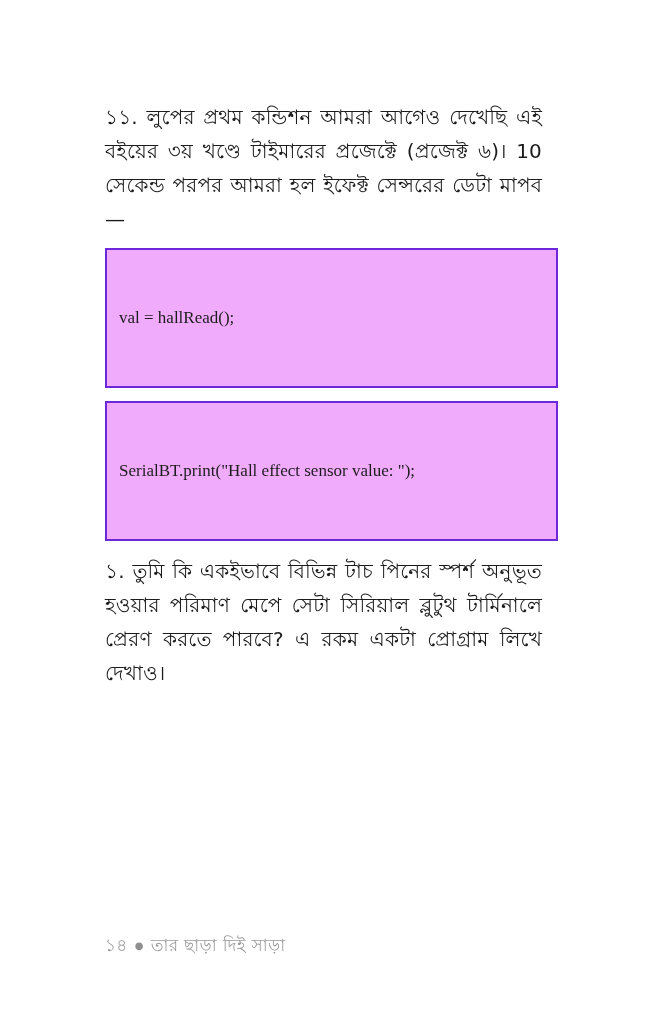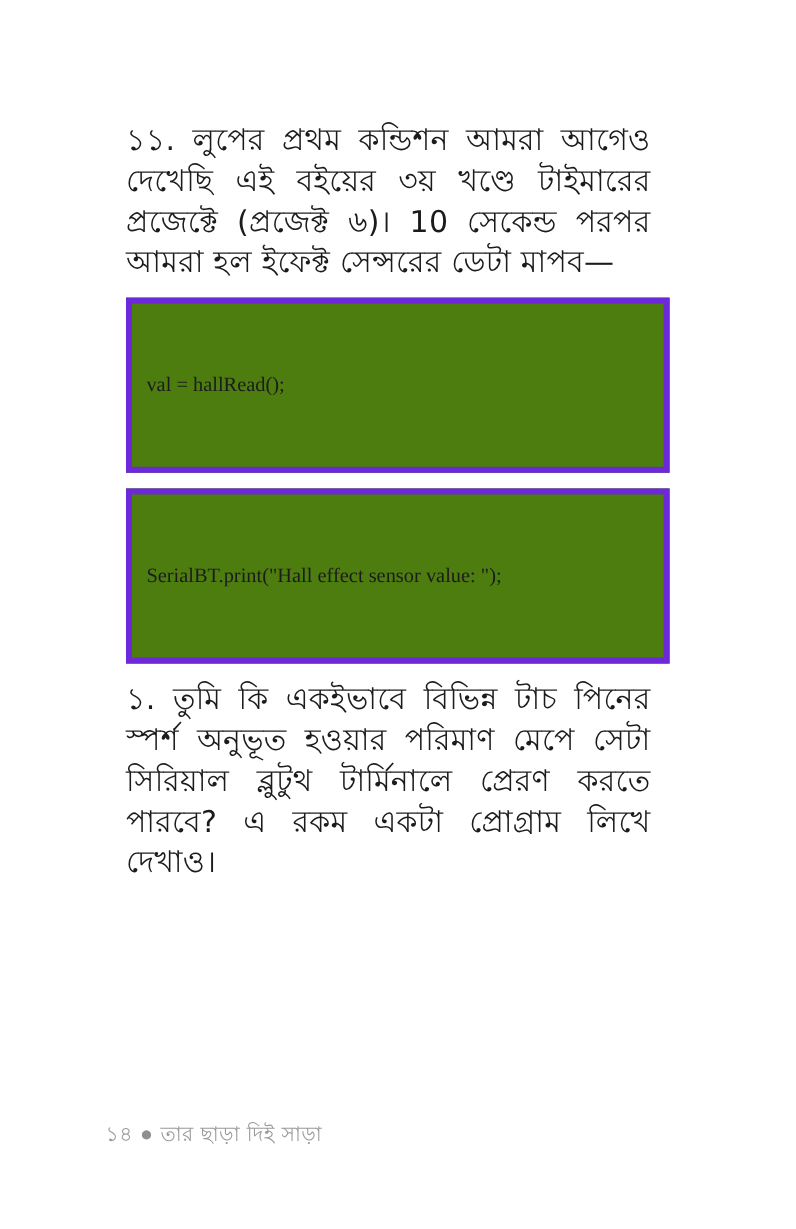--- a/index.html
+++ b/index.html
@@ -13,40 +13,40 @@
     height: 1024px;
     box-sizing: border-box;
     background: #ffffff;
     padding: 100px 105px 0 105px;
     font-family: "DejaVu Sans", sans-serif;
     color: #1b1b1b;
     overflow: hidden;
   }
   p.body-para {
     margin: 0 16px 12px 0;
-    font-size: 25px;
+    font-size: 20px;
     line-height: 34px;
     text-align: justify;
     letter-spacing: 0.2px;
   }
   .code-block {
     box-sizing: border-box;
-    background: #4d7c0f;
-    border: 5px solid #6d28d9;
+    background: #f0abfc;
+    border: 2px solid #6d28d9;
     padding: 5px 12px 6px 12px;
     margin: 0 0 13px 0;
     font-family: "Liberation Serif", serif;
     font-size: 17px;
     line-height: 25px;
     color: #1c1c1c;
     white-space: pre-wrap;
   }
   .page-footer {
     position: absolute;
-    left: 88px;
+    left: 105px;
     bottom: 64px;
     font-size: 17px;
     color: #9b9b9b;
     letter-spacing: 0.3px;
     display: flex;
     align-items: center;
     gap: 7px;
   }
   .page-footer .dot {
     font-size: 10px;

